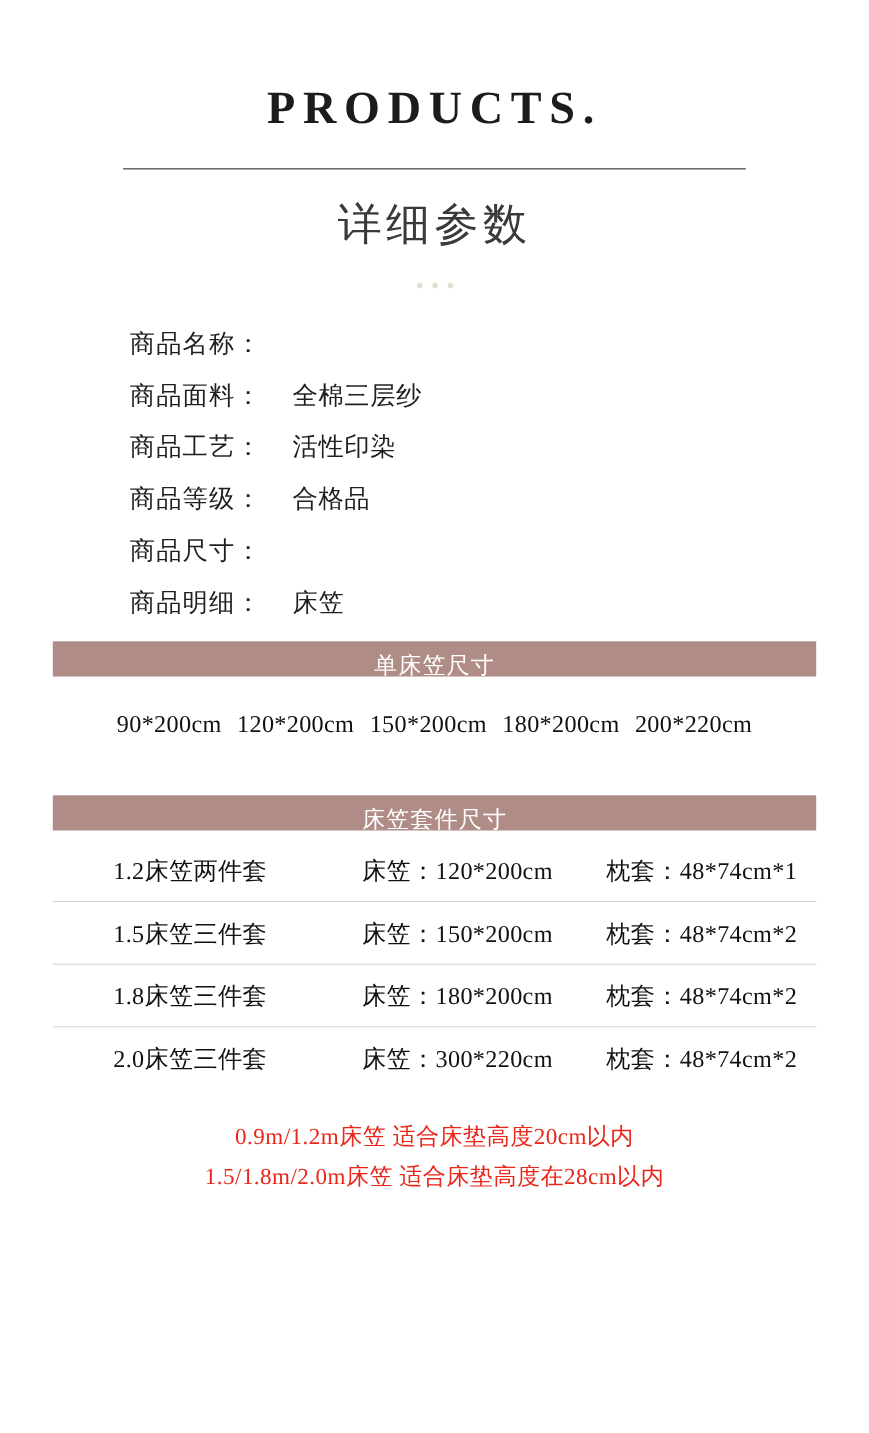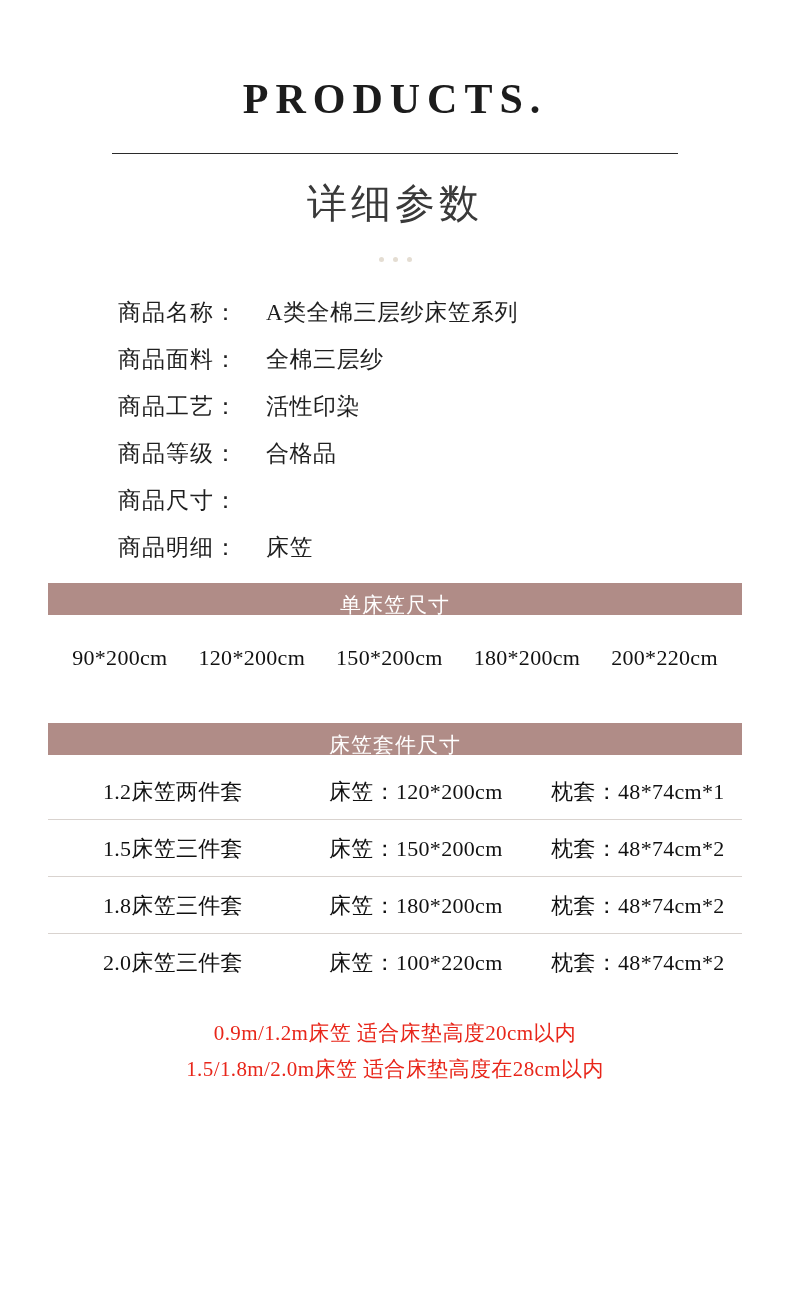--- a/index.html
+++ b/index.html
@@ -96,21 +96,21 @@
     height: 32px;
     line-height: 44px;
   }
   .bar-single { margin-top: 20px; }
   .bar-set { margin-top: 52px; }
 
   
   .single-sizes {
     display: flex;
     justify-content: center;
-    gap: 31px;
+    gap: 14px;
     margin-top: 30px;
     font-size: 22px;
     color: #111;
     letter-spacing: 0.3px;
   }
 
   
   .set-table {
     width: 694px;
     margin: 8px auto 0 auto;
@@ -152,21 +152,20 @@
 
   <div class="dots">
     <span></span>
     <span></span>
     <span></span>
   </div>
 
   <div class="spec-list">
     <div class="spec-row">
       <div class="spec-label">商品名称：</div>
-      <div class="spec-value">A类全棉三层纱床笠系列</div>
     </div>
     <div class="spec-row">
       <div class="spec-label">商品面料：</div>
       <div class="spec-value">全棉三层纱</div>
     </div>
     <div class="spec-row">
       <div class="spec-label">商品工艺：</div>
       <div class="spec-value">活性印染</div>
     </div>
     <div class="spec-row">
@@ -207,21 +206,21 @@
         <td class="col-b">床笠：150*200cm</td>
         <td class="col-c">枕套：48*74cm*2</td>
       </tr>
       <tr>
         <td class="col-a">1.8床笠三件套</td>
         <td class="col-b">床笠：180*200cm</td>
         <td class="col-c">枕套：48*74cm*2</td>
       </tr>
       <tr>
         <td class="col-a">2.0床笠三件套</td>
-        <td class="col-b">床笠：100*220cm</td>
+        <td class="col-b">床笠：300*220cm</td>
         <td class="col-c">枕套：48*74cm*2</td>
       </tr>
     </tbody>
   </table>
 
   <div class="notes">
     <div>0.9m/1.2m床笠 适合床垫高度20cm以内</div>
     <div>1.5/1.8m/2.0m床笠 适合床垫高度在28cm以内</div>
   </div>
 

